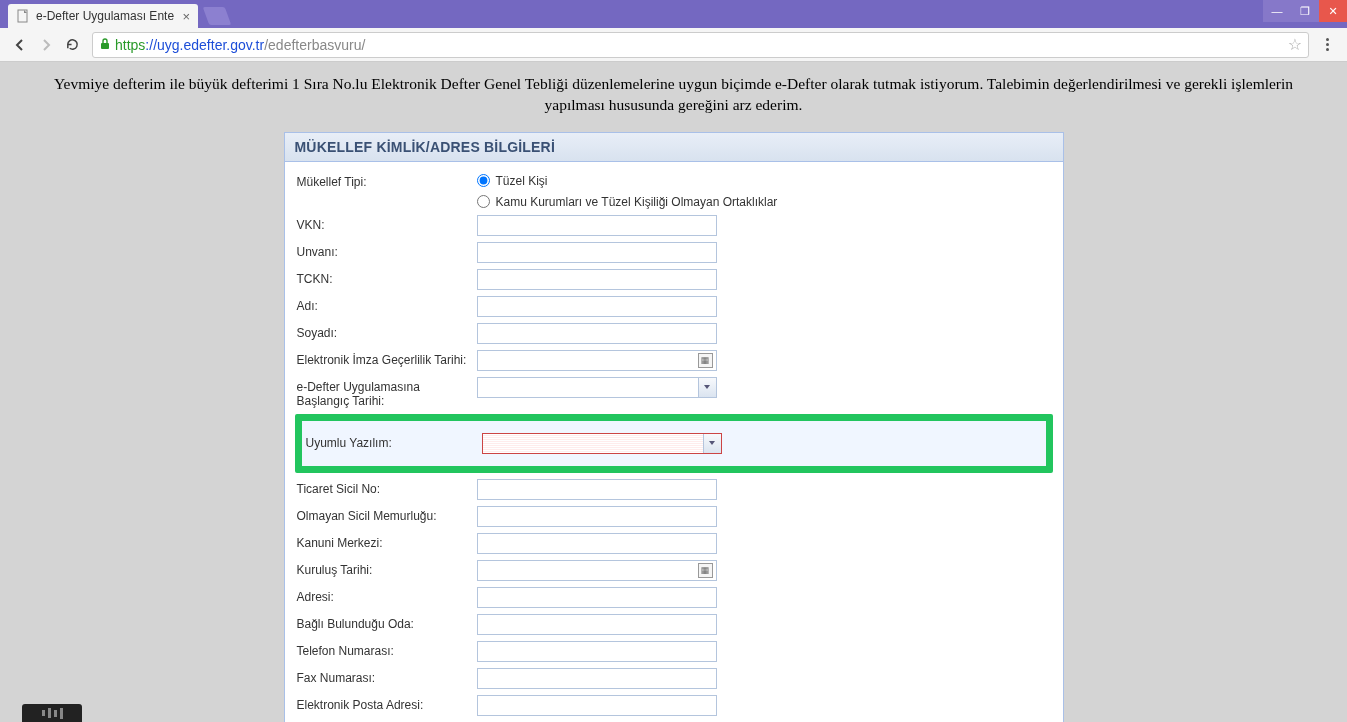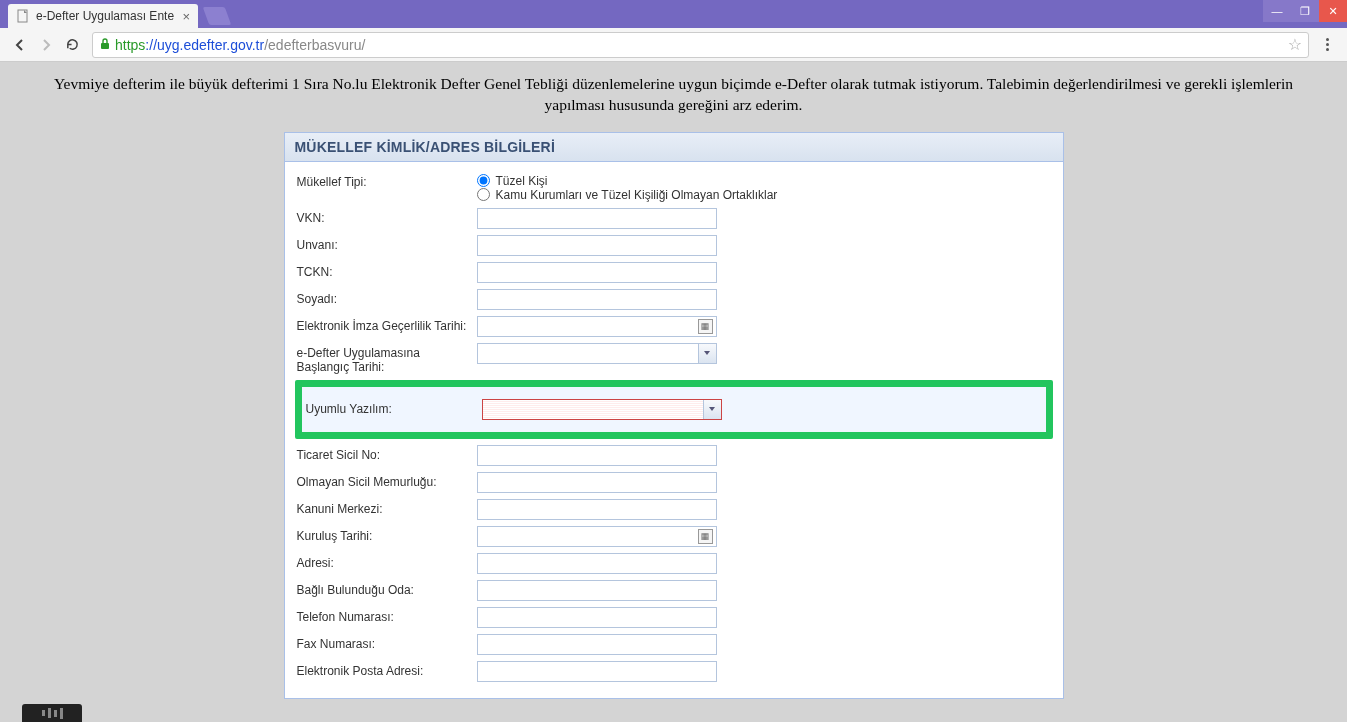--- a/index.html
+++ b/index.html
@@ -36,21 +36,21 @@
   
   .panel { width: 780px; margin: 8px auto 0; background: #fff; border: 1px solid #a9c0e8; }
   .panel-header { background: linear-gradient(#e8eef7, #d8e2ef); border-bottom: 1px solid #a9c0e8; padding: 6px 10px; font-size: 14px; font-weight: bold; color: #3a5174; letter-spacing: 0.2px; }
   
   .form-body { padding: 10px 12px; font-size: 12px; color: #333; }
   .form-row { display: flex; align-items: flex-start; margin-bottom: 6px; }
   .form-row.highlight { border: 7px solid #22c55e; border-radius: 2px; background: #f0f6ff; padding: 12px 0; margin-left: -2px; margin-right: -2px; }
   .label-cell { width: 180px; padding-top: 3px; padding-right: 6px; }
   .input-cell { flex: 1; }
   
-  .radio-group { display: flex; flex-direction: column; padding-top: 2px; }
+  .radio-group { display: flex; flex-direction: column; gap: 7px; padding-top: 2px; }
   .radio-item { display: flex; align-items: center; gap: 6px; }
   .radio-item input { margin: 0; }
   
   .tx-input { width: 240px; height: 21px; border: 1px solid #b4c5dd; background: #fff; padding: 0 4px; font-size: 12px; }
   .date-input { width: 240px; height: 21px; border: 1px solid #b4c5dd; background: #fff; position: relative; display: flex; align-items: center; }
   .date-input .cal-icon { position: absolute; right: 3px; width: 15px; height: 15px; border: 1px solid #999; background: #f5f5f5; font-size: 9px; display: flex; align-items: center; justify-content: center; color: #666; }
   
   .combo { width: 240px; height: 21px; border: 1px solid #b4c5dd; background: #fff; display: flex; align-items: stretch; }
   .combo.error { border: 1px solid #cc4444; }
   .combo.error .combo-inner { background: repeating-linear-gradient(0deg, #fff, #fff 1px, #ffecec 1px, #ffecec 2px); }
@@ -146,20 +146,24 @@
         </div>
       <div class="form-row">
           <div class="label-cell">Unvanı:</div>
           <div class="input-cell"><input class="tx-input" style=""></div>
         </div>
       <div class="form-row">
           <div class="label-cell">TCKN:</div>
           <div class="input-cell"><input class="tx-input" style=""></div>
         </div>
       <div class="form-row">
+          <div class="label-cell">Adı:</div>
+          <div class="input-cell"><input class="tx-input" style=""></div>
+        </div>
+      <div class="form-row">
           <div class="label-cell">Soyadı:</div>
           <div class="input-cell"><input class="tx-input" style=""></div>
         </div>
 
       <div class="form-row">
           <div class="label-cell">Elektronik İmza Geçerlilik Tarihi:</div>
           <div class="input-cell">
             <div class="date-input">
               <span class="cal-icon">▦</span>
             </div>

